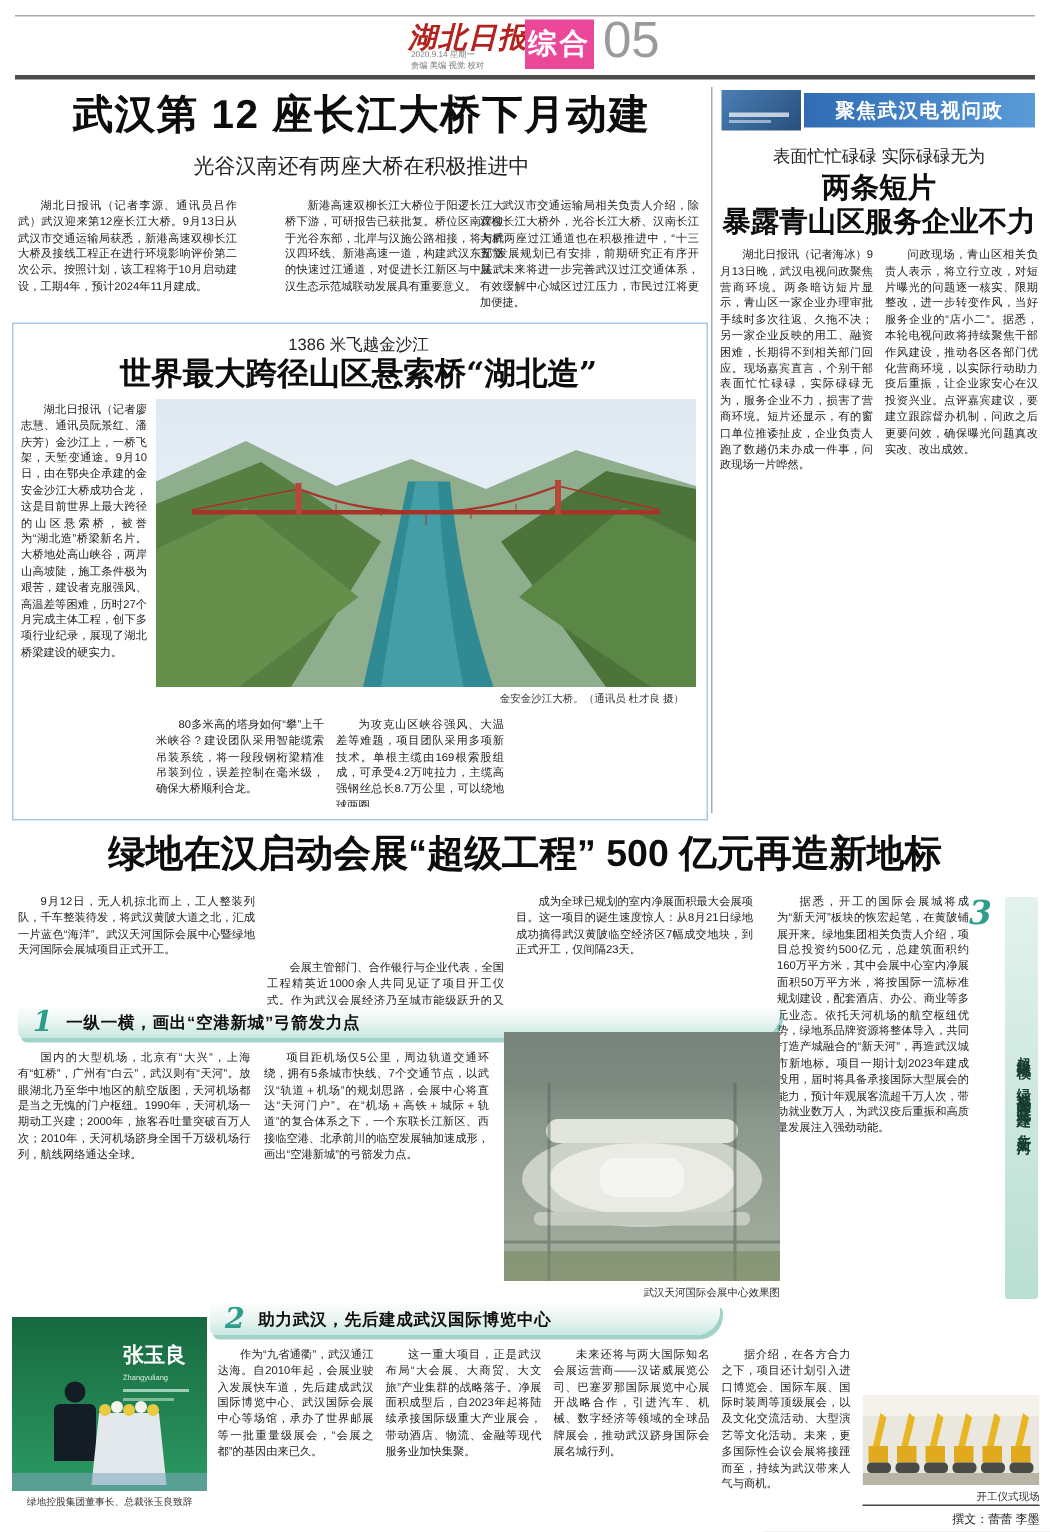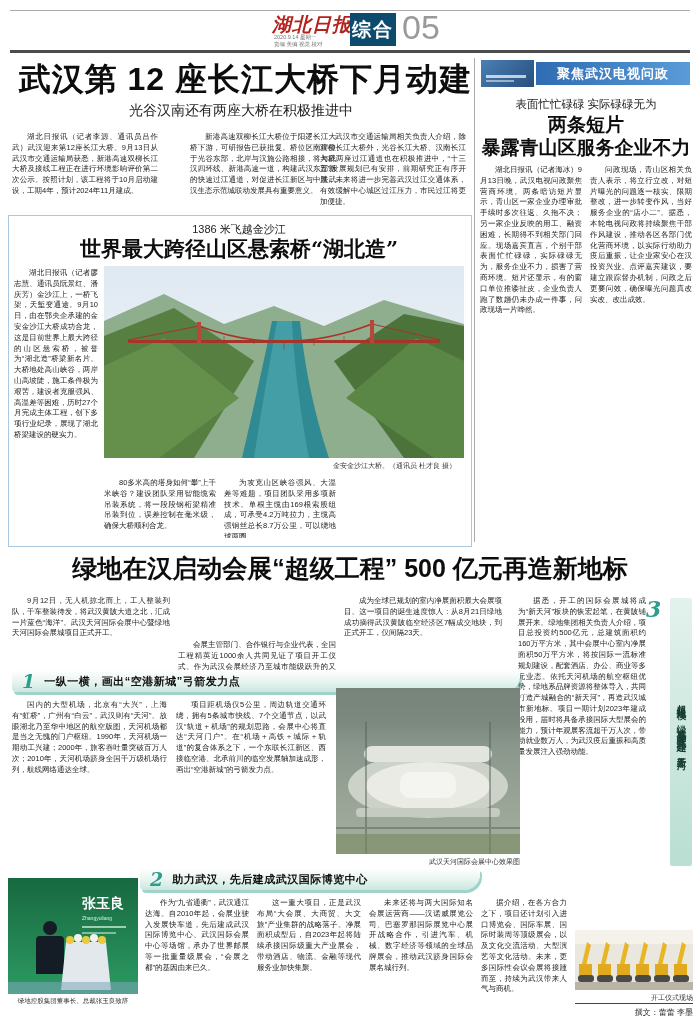--- a/index.html
+++ b/index.html
@@ -29,26 +29,26 @@
 <body>
 
 <div id="page">
 
   <div class="thin-rule" style="left:10px;top:10px;width:680px;height:1px;"></div>
   <div class="abs serif" style="left:272px;top:12px;width:92px;font-size:19px;font-weight:bold;font-style:italic;color:#b3221d;letter-spacing:1px;">湖北日报</div>
   <div class="abs" style="left:274px;top:34px;width:90px;font-size:5.5px;color:#777;line-height:7px;">
     <div>2020.9.14  星期一</div>
     <div>责编  美编  视觉  校对</div>
   </div>
-  <div class="abs" style="left:350px;top:13px;width:46px;height:33px;background:#0c4a6e;color:#ffffff;
+  <div class="abs" style="left:350px;top:13px;width:46px;height:33px;background:#ec4899;color:#ffffff;
        font-weight:bold;font-size:19px;line-height:33px;text-align:center;letter-spacing:2px;">综合</div>
   <div class="abs" style="left:402px;top:8px;font-size:34px;color:#9a9a9a;font-weight:400;">05</div>
   <div class="rule" style="left:10px;top:50px;width:680px;height:3px;"></div>
 
-  <div class="abs center" style="left:10px;top:58px;width:462px;font-size:32px;font-weight:bold;color:#0d0d0d;letter-spacing:1px;text-align:right;">武汉第 12 座长江大桥下月动建</div>
+  <div class="abs center" style="left:10px;top:58px;width:462px;font-size:27px;font-weight:bold;color:#0d0d0d;letter-spacing:1px;">武汉第 12 座长江大桥下月动建</div>
   <div class="abs center" style="left:10px;top:102px;width:462px;font-size:14px;color:#222;">光谷汉南还有两座大桥在积极推进中</div>
   <div class="body-col" style="left:12px;top:132px;width:146px;height:80px;">湖北日报讯（记者李源、通讯员吕作武）武汉迎来第12座长江大桥。9月13日从武汉市交通运输局获悉，新港高速双柳长江大桥及接线工程正在进行环境影响评价第二次公示。按照计划，该工程将于10月启动建设，工期4年，预计2024年11月建成。</div>
   <div class="body-col" style="left:166px;top:132px;width:146px;height:80px;margin-left:24px;">新港高速双柳长江大桥位于阳逻长江大桥下游，可研报告已获批复。桥位区南岸位于光谷东部，北岸与汉施公路相接，将与武汉四环线、新港高速一道，构建武汉东部新的快速过江通道，对促进长江新区与中法武汉生态示范城联动发展具有重要意义。</div>
   <div class="body-col" style="left:320px;top:132px;width:146px;height:80px;">武汉市交通运输局相关负责人介绍，除双柳长江大桥外，光谷长江大桥、汉南长江大桥两座过江通道也在积极推进中，“十三五”发展规划已有安排，前期研究正有序开展，未来将进一步完善武汉过江交通体系，有效缓解中心城区过江压力，市民过江将更加便捷。</div>
 
   <div class="thin-rule" style="left:474px;top:58px;width:1px;height:484px;"></div>
 
   <div class="photo" style="left:481px;top:60px;width:53px;height:27px;background:linear-gradient(135deg,#4b7fb5,#274f7d);">
     <div style="position:absolute;left:5px;top:15px;width:40px;height:3px;background:rgba(255,255,255,.7);"></div>
     <div style="position:absolute;left:5px;top:20px;width:28px;height:2px;background:rgba(255,255,255,.5);"></div>

